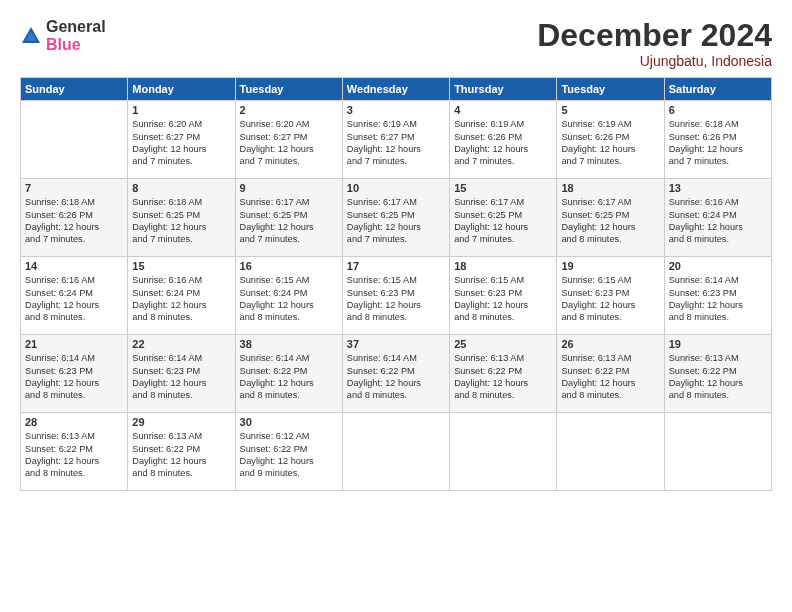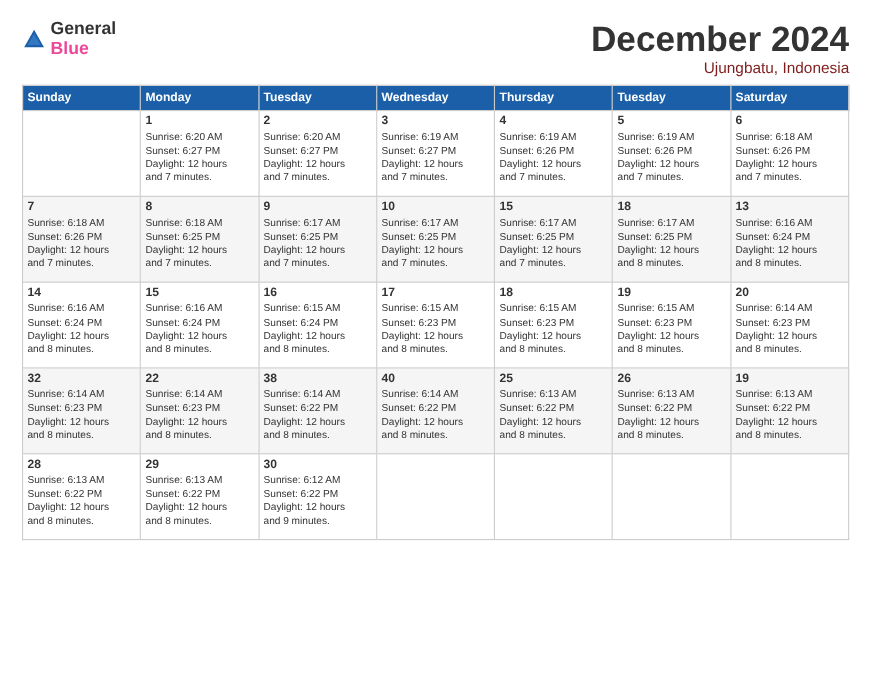--- a/index.html
+++ b/index.html
@@ -219,33 +219,33 @@
             <span class="day-num">19</span>
             <div class="cell-text">Sunrise: 6:15 AM<br>Sunset: 6:23 PM<br>Daylight: 12 hours<br>and 8 minutes.</div>
           </td>
           <td>
             <span class="day-num">20</span>
             <div class="cell-text">Sunrise: 6:14 AM<br>Sunset: 6:23 PM<br>Daylight: 12 hours<br>and 8 minutes.</div>
           </td>
         </tr>
         <tr>
           <td>
-            <span class="day-num">32</span>
+            <span class="day-num">21</span>
             <div class="cell-text">Sunrise: 6:14 AM<br>Sunset: 6:23 PM<br>Daylight: 12 hours<br>and 8 minutes.</div>
           </td>
           <td>
             <span class="day-num">22</span>
             <div class="cell-text">Sunrise: 6:14 AM<br>Sunset: 6:23 PM<br>Daylight: 12 hours<br>and 8 minutes.</div>
           </td>
           <td>
             <span class="day-num">38</span>
             <div class="cell-text">Sunrise: 6:14 AM<br>Sunset: 6:22 PM<br>Daylight: 12 hours<br>and 8 minutes.</div>
           </td>
           <td>
-            <span class="day-num">40</span>
+            <span class="day-num">37</span>
             <div class="cell-text">Sunrise: 6:14 AM<br>Sunset: 6:22 PM<br>Daylight: 12 hours<br>and 8 minutes.</div>
           </td>
           <td>
             <span class="day-num">25</span>
             <div class="cell-text">Sunrise: 6:13 AM<br>Sunset: 6:22 PM<br>Daylight: 12 hours<br>and 8 minutes.</div>
           </td>
           <td>
             <span class="day-num">26</span>
             <div class="cell-text">Sunrise: 6:13 AM<br>Sunset: 6:22 PM<br>Daylight: 12 hours<br>and 8 minutes.</div>
           </td>

